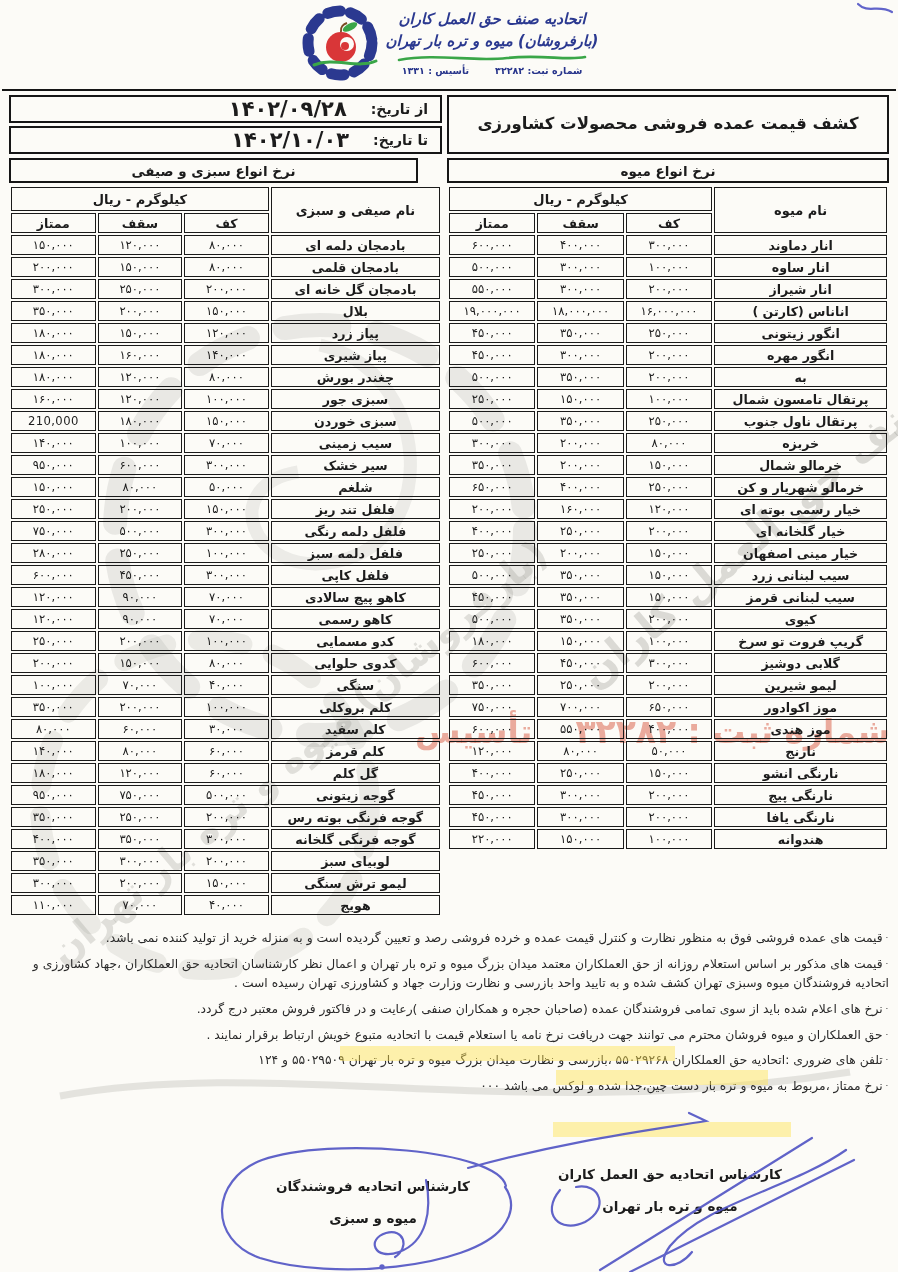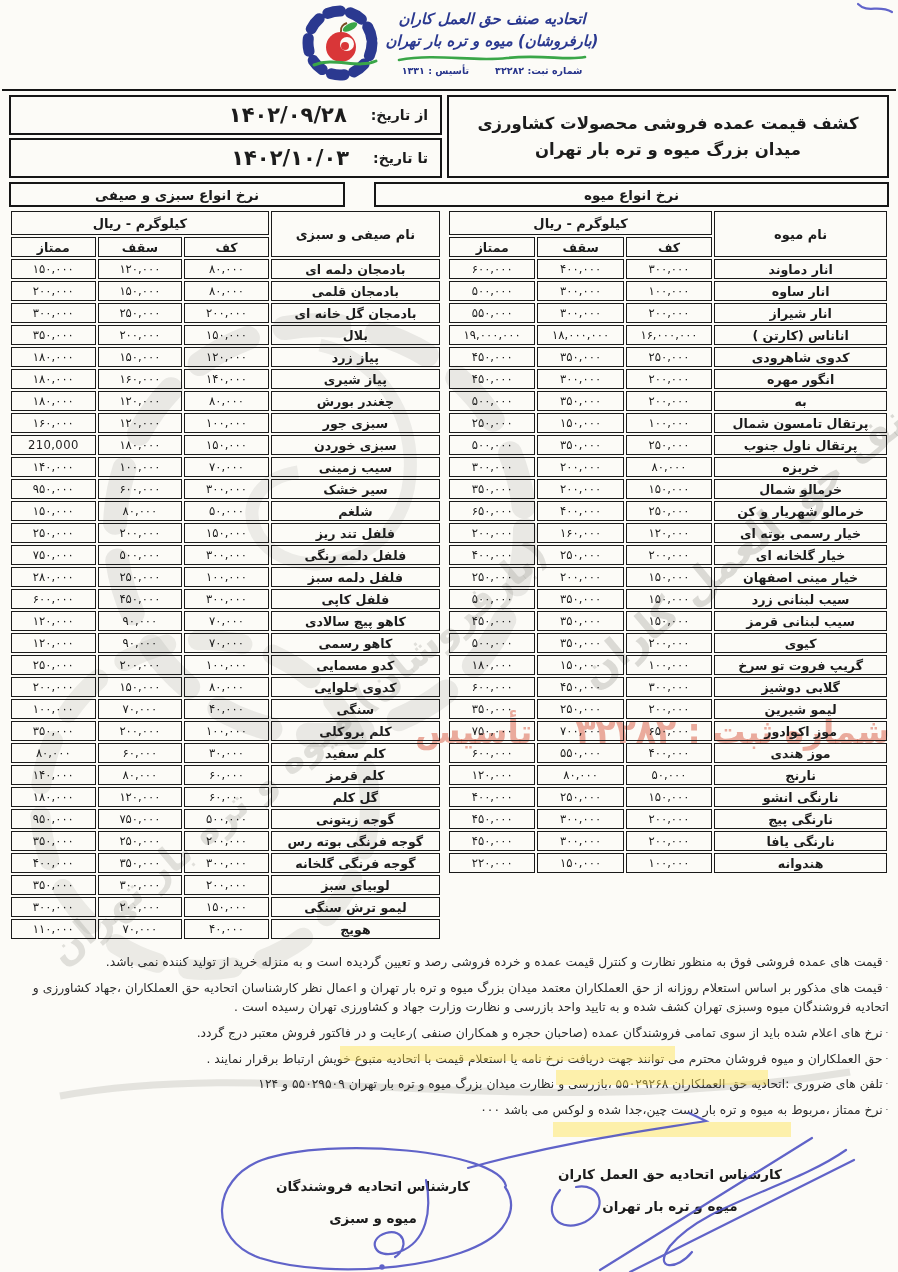--- a/index.html
+++ b/index.html
@@ -23,21 +23,21 @@
   .top-block{display:flex;gap:5px;margin-top:4px;}
   .title-box{width:442px;border:2px solid #161616;text-align:center;font-size:16.5px;font-weight:bold;
              line-height:1.55;padding:14px 2px;box-sizing:border-box;}
   .dates-box{flex:1;display:flex;flex-direction:column;gap:3px;}
   .date-row{flex:1;border:2px solid #161616;display:flex;align-items:center;padding:0 12px;gap:24px;}
   .date-label{font-size:14px;font-weight:bold;}
   .date-value{font-size:21px;font-weight:bold;letter-spacing:1px;direction:ltr;}
   .section-row{display:flex;gap:5px;margin-top:4px;}
   .section-box{border:2px solid #161616;height:25px;display:flex;align-items:center;justify-content:center;
                font-size:13.5px;font-weight:bold;box-sizing:border-box;}
-  .section-fruit{width:515px;margin-left:24px;}
+  .section-fruit{width:442px;margin-left:24px;}
   .section-veg{flex:1;}
   .tables-row{display:flex;gap:5px;margin-top:2px;align-items:flex-start;}
   .col-fruit{width:442px;}
   .col-veg{flex:1;}
   table.price{width:100%;border-collapse:separate;border-spacing:2.5px 2.4px;background:transparent;}
   table.price th,table.price td{border:1.6px solid #1a1a1a;background:transparent;padding:0 2px;}
   th.unit{height:22px;font-size:13px;font-weight:bold;}
   th.name-h{font-size:13px;font-weight:bold;width:40%;}
   th.colh{height:18px;font-size:12.5px;font-weight:bold;width:20%;}
   td.iname{height:18px;font-size:12.6px;font-weight:bold;text-align:center;}
@@ -99,21 +99,20 @@
       <path d="M14,62 C34,54 58,66 76,58" fill="none" stroke="#3aa648" stroke-width="3" stroke-linecap="round"></path>
     </svg>
   </div>
   <div class="rule"></div>
 
   <div class="content">
 
     <div class="top-block">
       <div class="title-box">
         <div>کشف قیمت عمده فروشی محصولات کشاورزی</div>
-        <div>میدان بزرگ میوه و تره بار تهران</div>
       </div>
       <div class="dates-box">
         <div class="date-row">
           <span class="date-label">از تاریخ:</span>
           <span class="date-value">۱۴۰۲/۰۹/۲۸</span>
         </div>
         <div class="date-row">
           <span class="date-label">تا تاریخ:</span>
           <span class="date-value">۱۴۰۲/۱۰/۰۳</span>
         </div>
@@ -164,21 +163,21 @@
               </tr>
 
               <tr>
                 <td class="iname">اناناس (کارتن )</td>
                 <td class="num">۱۶,۰۰۰,۰۰۰</td>
                 <td class="num">۱۸,۰۰۰,۰۰۰</td>
                 <td class="num">۱۹,۰۰۰,۰۰۰</td>
               </tr>
 
               <tr>
-                <td class="iname">کدوی شاهرودی</td>
+                <td class="iname">انگور زیتونی</td>
                 <td class="num">۲۵۰,۰۰۰</td>
                 <td class="num">۳۵۰,۰۰۰</td>
                 <td class="num">۴۵۰,۰۰۰</td>
               </tr>
 
               <tr>
                 <td class="iname">انگور مهره</td>
                 <td class="num">۲۰۰,۰۰۰</td>
                 <td class="num">۳۰۰,۰۰۰</td>
                 <td class="num">۴۵۰,۰۰۰</td>

